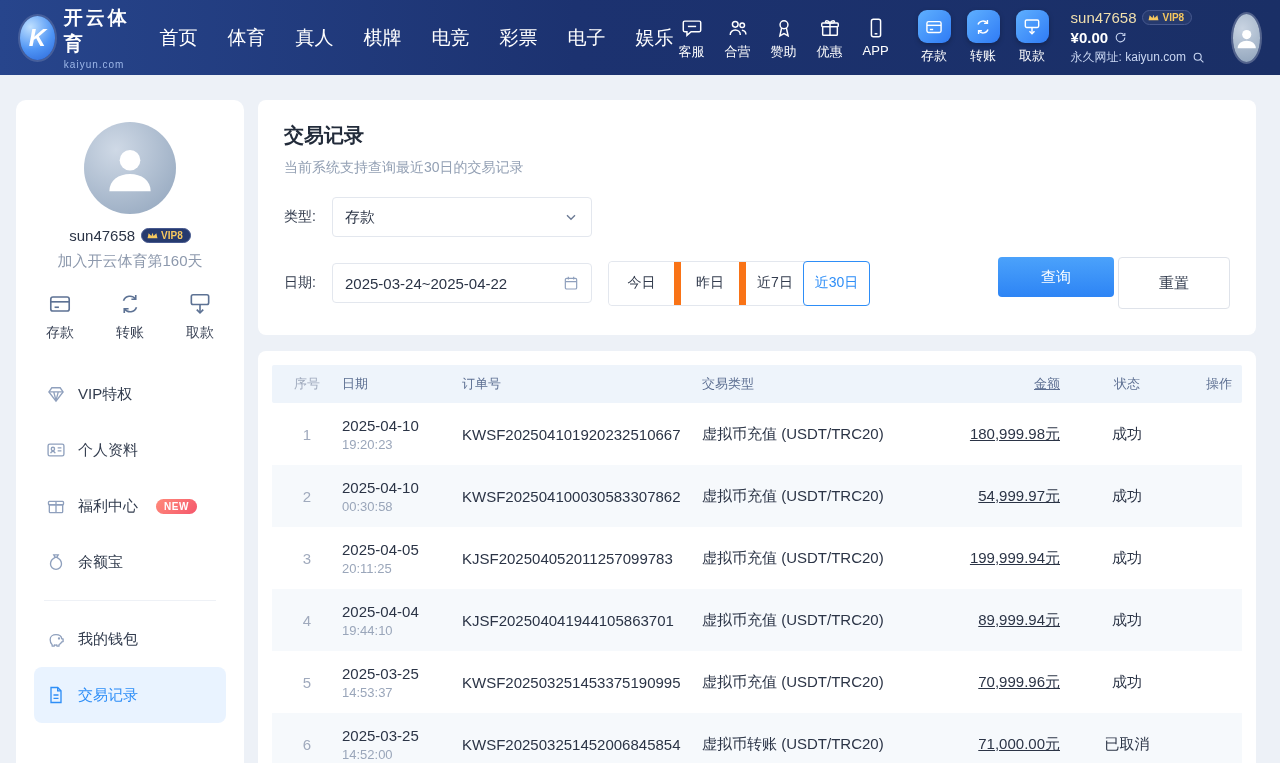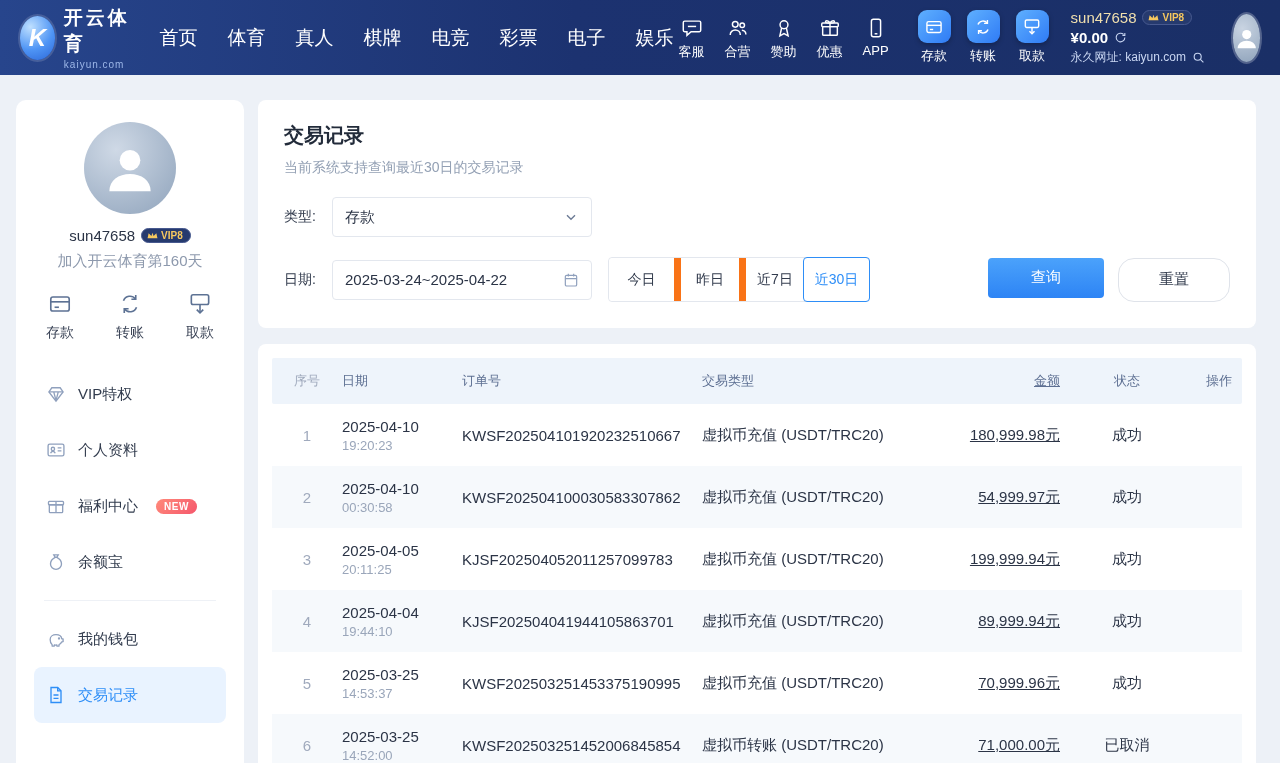--- a/index.html
+++ b/index.html
@@ -131,39 +131,39 @@
     width:65px; display:flex; align-items:center; justify-content:center;
     font-size:14px; color:#333c4e; cursor:pointer; border-left:7px solid #f97316;
     background:#fff;
   }
   .range-btn:first-child { border-left:none; border-radius:4px 0 0 4px; }
   .range-btn:last-child { border-radius:0 4px 4px 0; }
   .range-btn.active {
     color:#2e8ef7; border:1px solid #2e8ef7; border-radius:4px;
     margin:-1px; width:67px; position:relative; z-index:1;
   }
-  .f-actions { margin-left:auto; display:flex; gap:14px;font-family:Liberation Mono, monospace; }
+  .f-actions { margin-left:auto; display:flex; gap:4px;font-family:Liberation Mono, monospace; }
   .btn-query {
     width:116px; height:40px; border:none; border-radius:4px; cursor:pointer;
     background:linear-gradient(180deg,#4ba2fb,#2d84f5);
     color:#fff; font-size:15px; font-family:inherit;
   }
   .btn-reset {
-    width:112px; height:44px; border:1px solid #dfe3ea; border-radius:16px; cursor:pointer;
+    width:112px; height:52px; border:1px solid #dfe3ea; border-radius:4px; cursor:pointer;
     background:#fff; color:#333c4e; font-size:15px; font-family:inherit;
   }
 
   .table-card { background:#fff; border-radius:8px; padding:14px; flex:1; }
   .tbl-header, .tbl-row {
     display:grid;
     grid-template-columns:70px 120px 240px 225px 145px 110px 1fr;
     align-items:center;
   }
   .tbl-header {
-    height:46px; background:#eef4fb; border-radius:2px;
+    height:38px; background:#eef4fb; border-radius:2px;
     font-size:13px; color:#5d6f92;
   }
   .tbl-row { height:62px; font-size:15px; color:#2b3446; background:#fff; }
   .tbl-row.alt { background:#f6f9fc; }
   .c-no { text-align:center; color:#a0aabd; }
   .c-amt { text-align:right; padding-right:12px;text-decoration:underline; }
   .c-st { text-align:center; }
   .c-op { text-align:right; padding-right:10px; }
   .c-date .d1 { font-size:15px; color:#2b3446; }
   .c-date .d2 { font-size:13px; color:#9aa6ba; margin-top:3px; }

